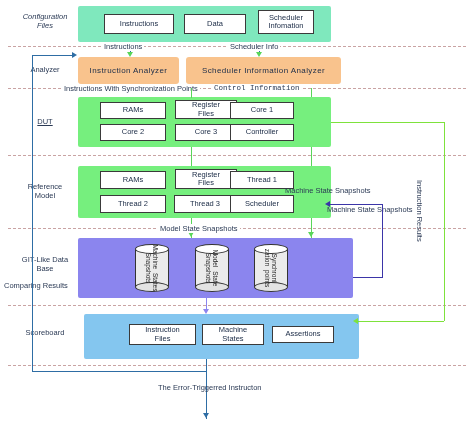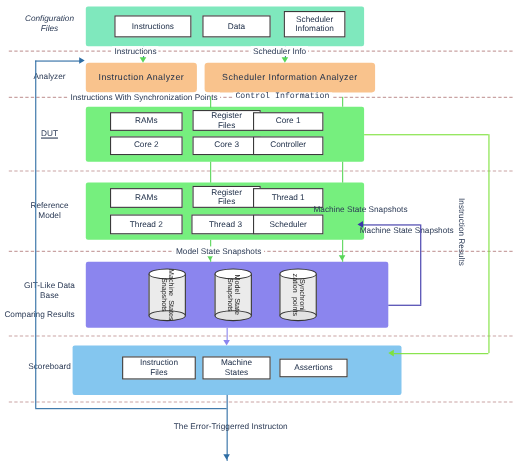--- a/index.html
+++ b/index.html
@@ -197,21 +197,21 @@
       <div class="txt">Model State Snapshots</div>
     </div>
     <div class="cyl" style="left:176px;top:6px;">
       <div class="body"></div>
       <div class="bot"></div>
       <div class="top"></div>
       <div class="txt">Synchroni zation points</div>
     </div>
   </div>
 
-  <div class="group g-score" style="left:66px;top:314px;width:275px;height:45px;padding-left:24px;">
+  <div class="group g-score" style="left:84px;top:314px;width:275px;height:45px;">
     <div class="box" style="left:45px;top:10px;width:67px;height:21px;flex-direction:column;">
       <span>Instruction</span>
       <span>Files</span>
     </div>
     <div class="box" style="left:118px;top:10px;width:62px;height:21px;flex-direction:column;">
       <span>Machine</span>
       <span>States</span>
     </div>
     <div class="box" style="left:188px;top:12px;width:62px;height:17px;">
       <span>Assertions</span>

